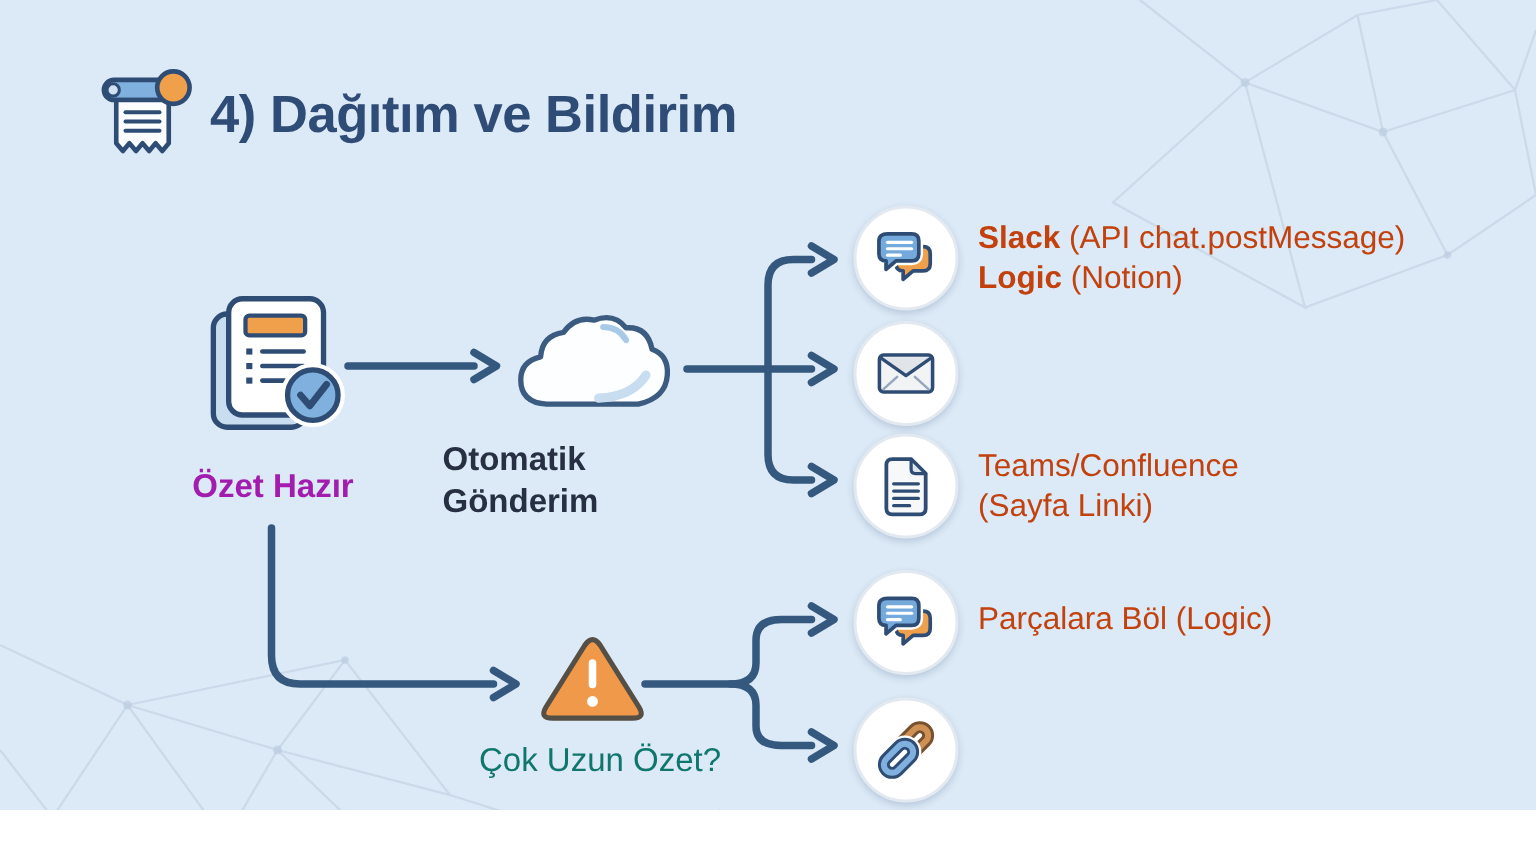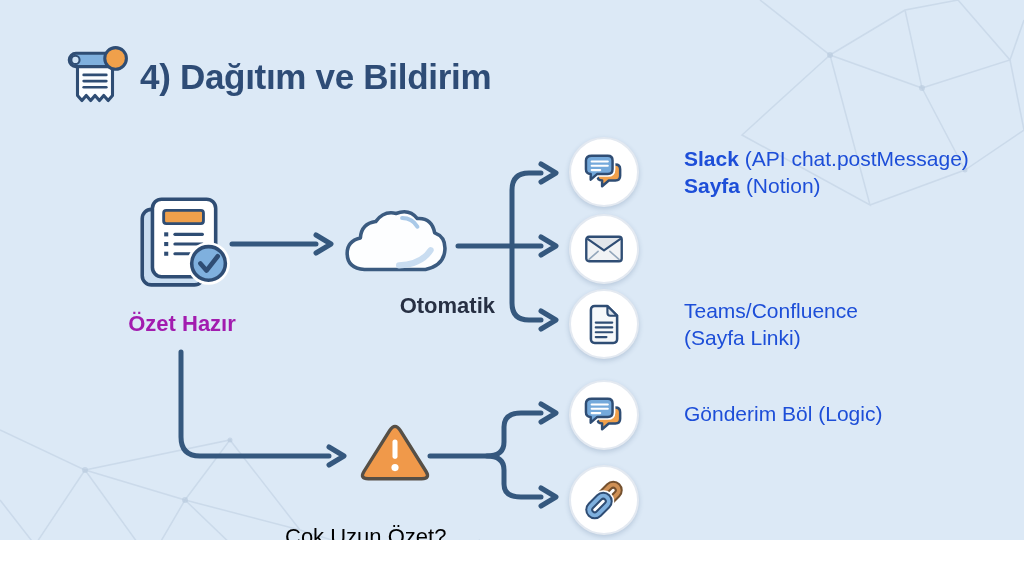--- a/index.html
+++ b/index.html
@@ -17,36 +17,36 @@
   #page-title{
     left:140px; top:57px; font-size:35px; font-weight:700;
     color:#2e4c76; letter-spacing:-0.3px; white-space:nowrap;
   }
 
   
   #source-icon{left:130px; top:191px; width:102px; height:102px;}
   #source-label{left:72px; top:311px; width:220px; text-align:center;
     font-size:22px; font-weight:700; color:#a21caf;}
   #hub-icon{left:338px; top:204px; width:114px; height:80px;}
-  #hub-label{left:295px; top:292px; width:200px; text-align:right;
+  #hub-label{left:295px; top:292px; width:200px; text-align:left;
     font-size:22px; font-weight:700; line-height:28px; color:#273043;}
   #decision-icon{left:358px; top:422px; width:74px; height:66px;}
-  #decision-label{left:285px; top:524px; width:230px; text-align:left;
-    font-size:22px; font-weight:400; color:#000000;}
+  #decision-label{left:285px; top:494px; width:230px; text-align:center;
+    font-size:22px; font-weight:400; color:#0f766e;}
 
   
   .badge{
     position:absolute; left:569px; width:66px; height:66px;
     background:#ffffff; border:2px solid #e3e9f1; border-radius:50%;
     box-shadow:0 2px 5px rgba(56,86,126,.22);
     display:flex; align-items:center; justify-content:center;
   }
   .row-text{
-    position:absolute; left:684px; transform:translateY(-50%);
-    font-size:21px; line-height:27px; color:#1d4ed8; white-space:nowrap;
+    position:absolute; left:652px; transform:translateY(-50%);
+    font-size:21px; line-height:27px; color:#c2410c; white-space:nowrap;
   }
   .row-text b{font-weight:700;}
   #badge-1{top:137px;} #text-1{top:172px;}
   #badge-2{top:214px;} #text-2{top:247px;}
   #badge-3{top:289px;} #text-3{top:324px;}
   #badge-4{top:380px;} #text-4{top:413px;}
   #badge-5{top:465px;} #text-5{top:498px;}
 
   #connectors,#bg-mesh{left:0;top:0;}
 </style>
@@ -115,20 +115,21 @@
   </svg>
   <div id="source-label" class="abs">Özet Hazır</div>
 
   <svg id="hub-icon" class="abs" viewBox="0 0 112 78">
     <path d="M26,64 Q9,63 9,48 Q9,36 22,33 Q23,19 37,17 Q45,6 57,9 Q70,4 78,14 Q92,13 95,28 Q106,32 105,45 Q104,60 86,64 Z" fill="#fdfeff" stroke="#3b5b80" stroke-width="3.5" stroke-linejoin="round"></path>
     <path d="M60,60 Q82,59 91,45" fill="none" stroke="#c9ddf1" stroke-width="6" stroke-linecap="round"></path>
     <path d="M63,13.5 Q73,13.5 78,22" fill="none" stroke="#a9c9e8" stroke-width="4" stroke-linecap="round"></path>
   </svg>
   <div id="hub-label" class="abs">
     <div>Otomatik</div>
+    <div>Gönderim</div>
   </div>
 
   <svg id="decision-icon" class="abs" viewBox="0 0 76 68">
     <path d="M32.6,8.6 Q38,0.5 43.4,8.6 L70,51 Q74.5,58.5 65.5,58.5 H10.5 Q1.5,58.5 6,51 Z" fill="#f0994a" stroke="#564f46" stroke-width="3.5" stroke-linejoin="round"></path>
     <rect x="35.4" y="18" width="5.2" height="20" rx="2.6" fill="#ffffff"></rect>
     <circle cx="38" cy="47" r="3.7" fill="#ffffff"></circle>
   </svg>
   <div id="decision-label" class="abs">Çok Uzun Özet?</div>
 
   <div id="badge-1" class="badge">
@@ -138,21 +139,21 @@
       <path d="M9,3 H26 Q31,3 31,8 V17 Q31,22 26,22 H15 L8,28 V22 Q3,22 3,17 V8 Q3,3 9,3 Z" fill="#74a9db" stroke="#2f4d74" stroke-width="2.6" stroke-linejoin="round"></path>
       <g stroke="#ffffff" stroke-width="2.2" stroke-linecap="round">
         <path d="M9,9 H26"></path>
           <path d="M9,13.5 H26"></path>
           <path d="M9,18 H18"></path>
       </g>
     </svg>
   </div>
   <div id="text-1" class="row-text">
     <div><b>Slack</b><span> (API chat.postMessage)</span></div>
-    <div><b>Sayfa</b><span> (Notion)</span></div>
+    <div><b>Logic</b><span> (Notion)</span></div>
   </div>
 
   <div id="badge-2" class="badge">
     <svg width="40" height="30" viewBox="0 0 44 32">
       <rect x="2.5" y="2.5" width="39" height="27" rx="3" fill="#f1f3f5" stroke="#2f4d74" stroke-width="2.6"></rect>
       <path d="M4,4 H40 L22,17.5 Z" fill="#e1e5ea"></path>
       <path d="M3.5,4.5 L22,17.5 L40.5,4.5" fill="none" stroke="#2f4d74" stroke-width="2.4" stroke-linejoin="round"></path>
       <g stroke="#94a7bb" stroke-width="1.8" stroke-linecap="round">
         <path d="M5.5,27.5 L15.5,18.5"></path>
           <path d="M38.5,27.5 L28.5,18.5"></path>
@@ -183,21 +184,21 @@
       <path d="M9,3 H26 Q31,3 31,8 V17 Q31,22 26,22 H15 L8,28 V22 Q3,22 3,17 V8 Q3,3 9,3 Z" fill="#ffffff" stroke="#ffffff" stroke-width="6" stroke-linejoin="round"></path>
       <path d="M9,3 H26 Q31,3 31,8 V17 Q31,22 26,22 H15 L8,28 V22 Q3,22 3,17 V8 Q3,3 9,3 Z" fill="#74a9db" stroke="#2f4d74" stroke-width="2.6" stroke-linejoin="round"></path>
       <g stroke="#ffffff" stroke-width="2.2" stroke-linecap="round">
         <path d="M9,9 H26"></path>
           <path d="M9,13.5 H26"></path>
           <path d="M9,18 H18"></path>
       </g>
     </svg>
   </div>
   <div id="text-4" class="row-text">
-    <div>Gönderim Böl (Logic)</div>
+    <div>Parçalara Böl (Logic)</div>
   </div>
 
   <div id="badge-5" class="badge">
     <svg width="40" height="40" viewBox="0 0 40 40">
       <g transform="rotate(-45 25 14.5)" fill="none">
         <rect x="13.5" y="9" width="23" height="11" rx="5.5" stroke="#75512f" stroke-width="8"></rect>
         <rect x="13.5" y="9" width="23" height="11" rx="5.5" stroke="#cf9055" stroke-width="4"></rect>
       </g>
       <g transform="rotate(-45 15 25.5)" fill="none">
         <rect x="3.5" y="20" width="23" height="11" rx="5.5" stroke="#ffffff" stroke-width="11"></rect>

